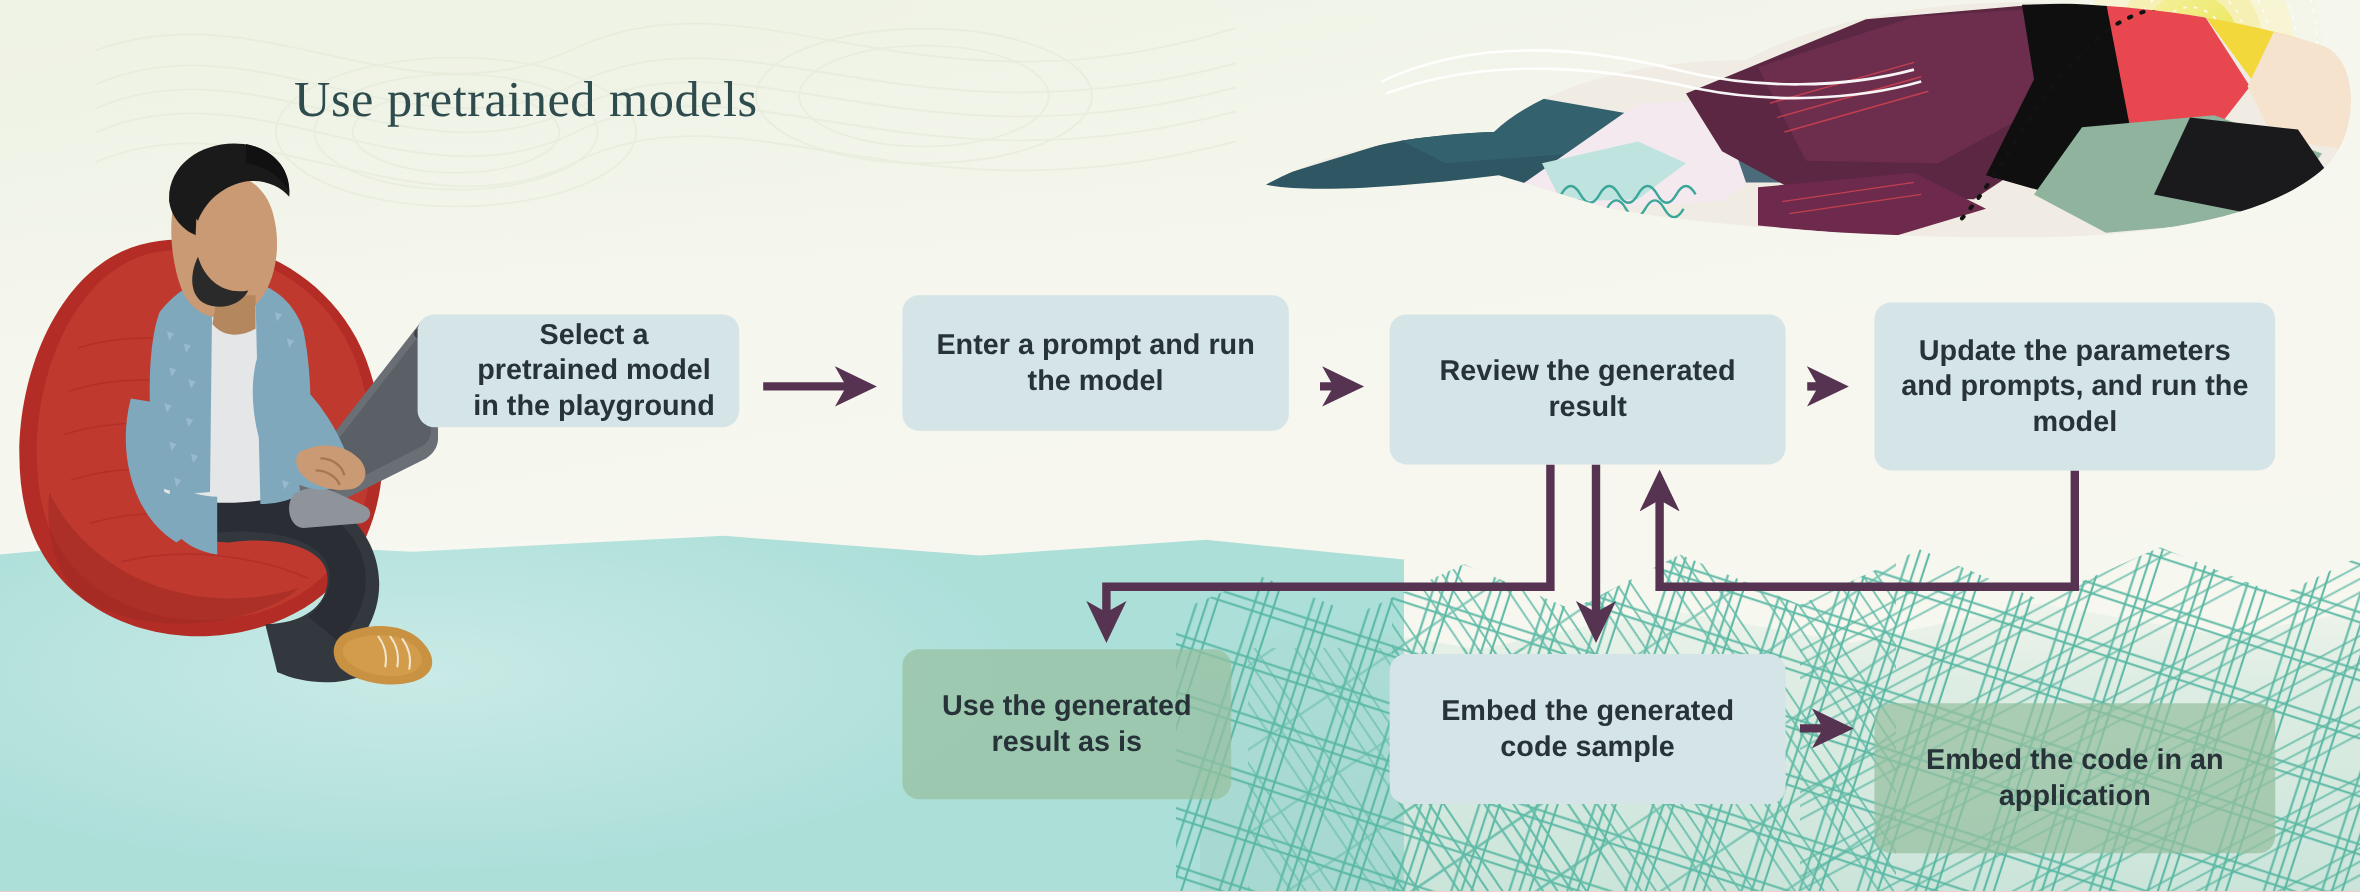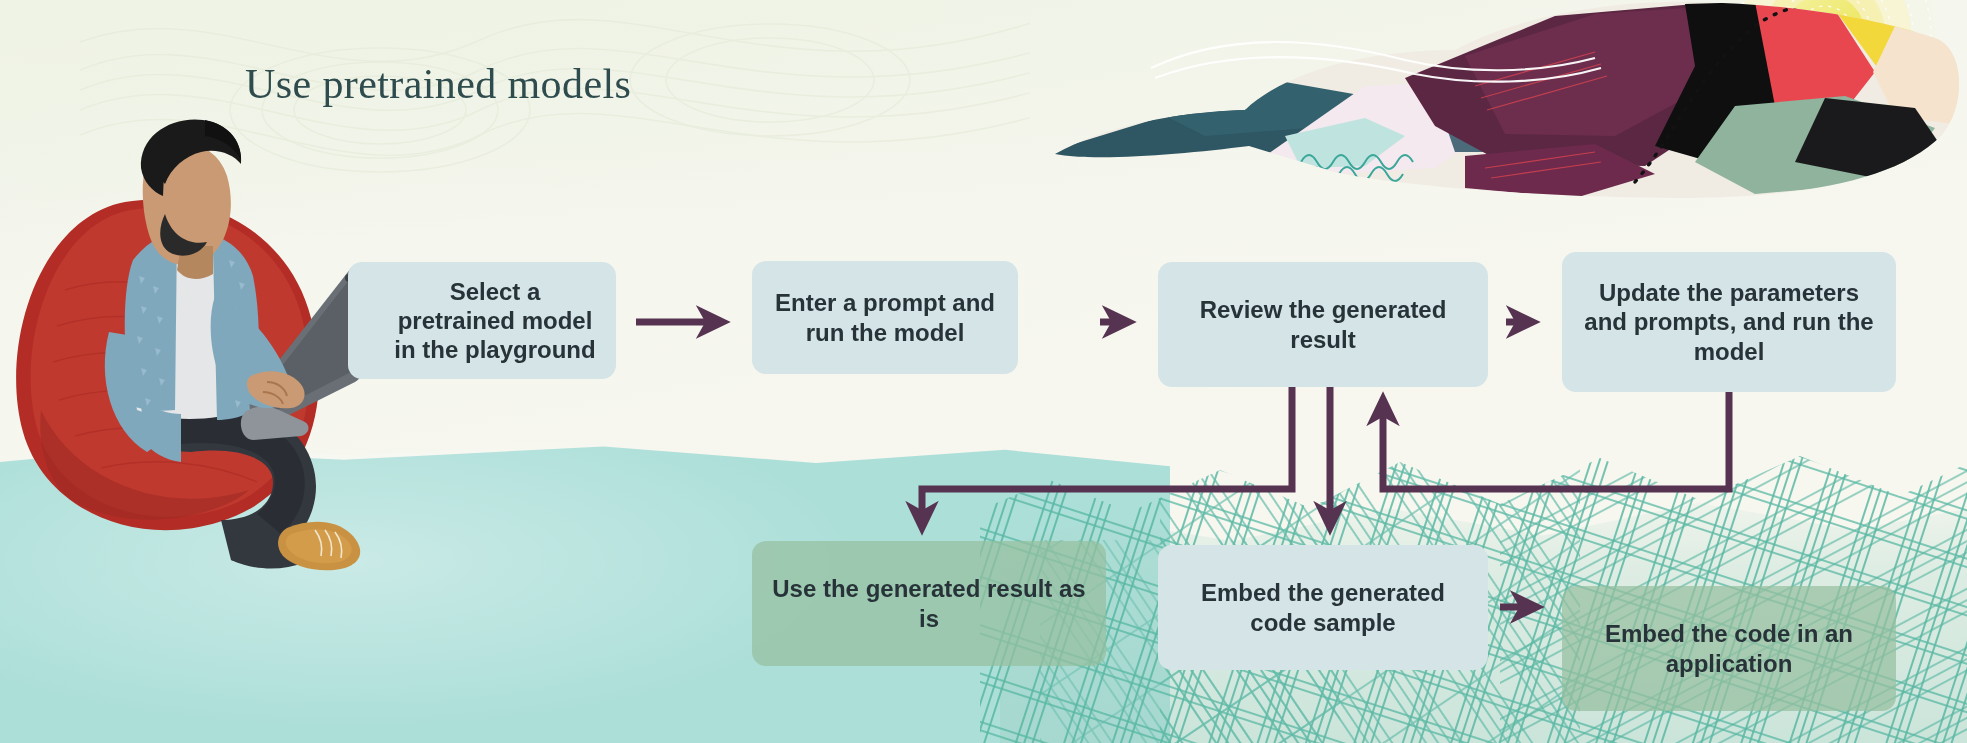--- a/index.html
+++ b/index.html
@@ -40,25 +40,25 @@
     font-family:"Liberation Serif", serif;
     font-size:42px;color:#2e4b4d;letter-spacing:.4px;white-space:nowrap;}
 
   
   .box{position:absolute;border-radius:14px;display:flex;align-items:center;justify-content:center;
     text-align:center;color:#273338;font-weight:bold;line-height:1.22;
     padding:10px 14px;box-sizing:border-box;}
   .box.blue{background:#d5e4e6;}
   .box.green{background:rgba(150,191,160,.72);}
 
-  #box-select      {left:348px;top:262px;width:268px;height:117px;font-size:24px;padding-left:40px;}
-  #box-enter       {left:752px;top:261px;width:266px;height:113px;font-size:24px;}
+  #box-select      {left:348px;top:262px;width:268px;height:94px;font-size:24px;padding-left:40px;}
+  #box-enter       {left:752px;top:246px;width:322px;height:113px;font-size:24px;}
   #box-review      {left:1158px;top:262px;width:330px;height:125px;font-size:24px;}
   #box-update      {left:1562px;top:252px;width:334px;height:140px;font-size:24px;}
-  #box-use-result  {left:752px;top:541px;width:354px;height:125px;font-size:24px;}
+  #box-use-result  {left:752px;top:541px;width:274px;height:125px;font-size:24px;}
   #box-copy-code   {left:1158px;top:545px;width:330px;height:125px;font-size:24px;}
   #box-embed       {left:1562px;top:545px;width:334px;height:125px;font-size:24px;margin-top:41px;}
 
   
   .wires{position:absolute;inset:0;pointer-events:none;}
 </style>
 </head>
 <body>
 
 <div id="stage">

